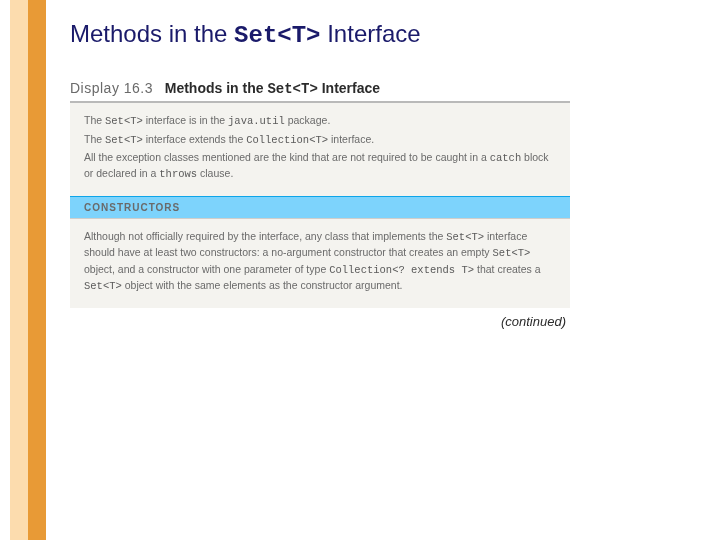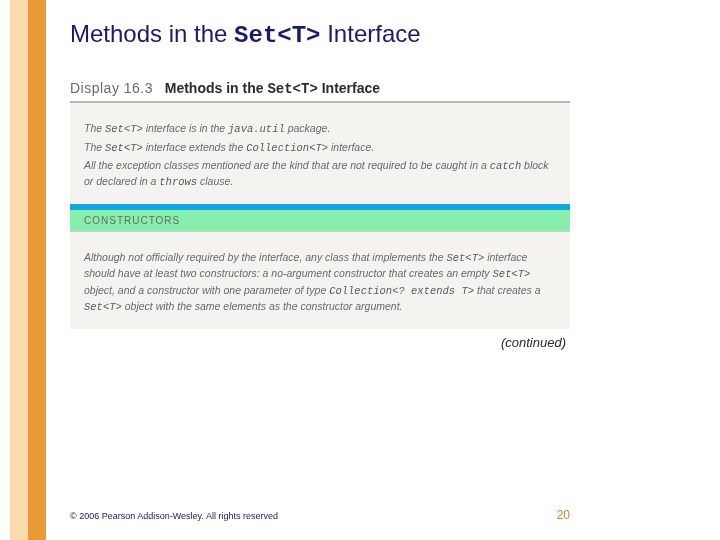--- a/index.html
+++ b/index.html
@@ -54,39 +54,38 @@
     color: #2b2b2b;
     font-weight: bold;
   }
   .display-header .mono {
     font-family: "Courier New", monospace;
     font-weight: bold;
     color: #2b2b2b;
   }
   .body-text {
     background: #f4f3ef;
-    padding: 18px 14px 12px 14px;
+    padding: 10px 14px 12px 14px;
     font-size: 10.5px;
     color: #6a6a6a;
     line-height: 1.45;
-    font-style: italic;
   }
   .body-text p { margin-bottom: 2px; }
   .body-text .mono {
     font-family: "Courier New", monospace;
     color: #5a5a5a;
   }
   .section-header {
-    background: #86efac;
+    background: #7dd3fc;
     color: #6a6a6a;
     font-size: 10px;
-    font-weight: normal;
+    font-weight: bold;
     letter-spacing: 1px;
     padding: 5px 14px;
-    border-top: 6px solid #0ea5e9;
+    border-top: 1px solid #0ea5e9;
     border-bottom: 1px solid #cfcecb;
   }
   .continued {
     text-align: right;
     font-size: 13px;
     font-style: italic;
     color: #2b2b2b;
     padding: 6px 4px 0 0;
   }
   .footer {
@@ -141,17 +140,13 @@
       <div class="body-text">
         <p>
           <span>Although not officially required by the interface, any class that implements the </span><span class="mono">Set&lt;T&gt;</span><span> interface should have at least two constructors: a no-argument constructor that creates an empty </span><span class="mono">Set&lt;T&gt;</span><span> object, and a constructor with one parameter of type </span><span class="mono">Collection&lt;? extends T&gt;</span><span> that creates a </span><span class="mono">Set&lt;T&gt;</span><span> object with the same elements as the constructor argument.</span>
         </p>
       </div>
 
       <div class="continued">(continued)</div>
     </div>
   </div>
 
-  <div class="footer">
-    <div class="copyright">© 2006 Pearson Addison-Wesley. All rights reserved</div>
-    <div class="pagenum">20</div>
-  </div>
 </div>
 
 </body></html>

